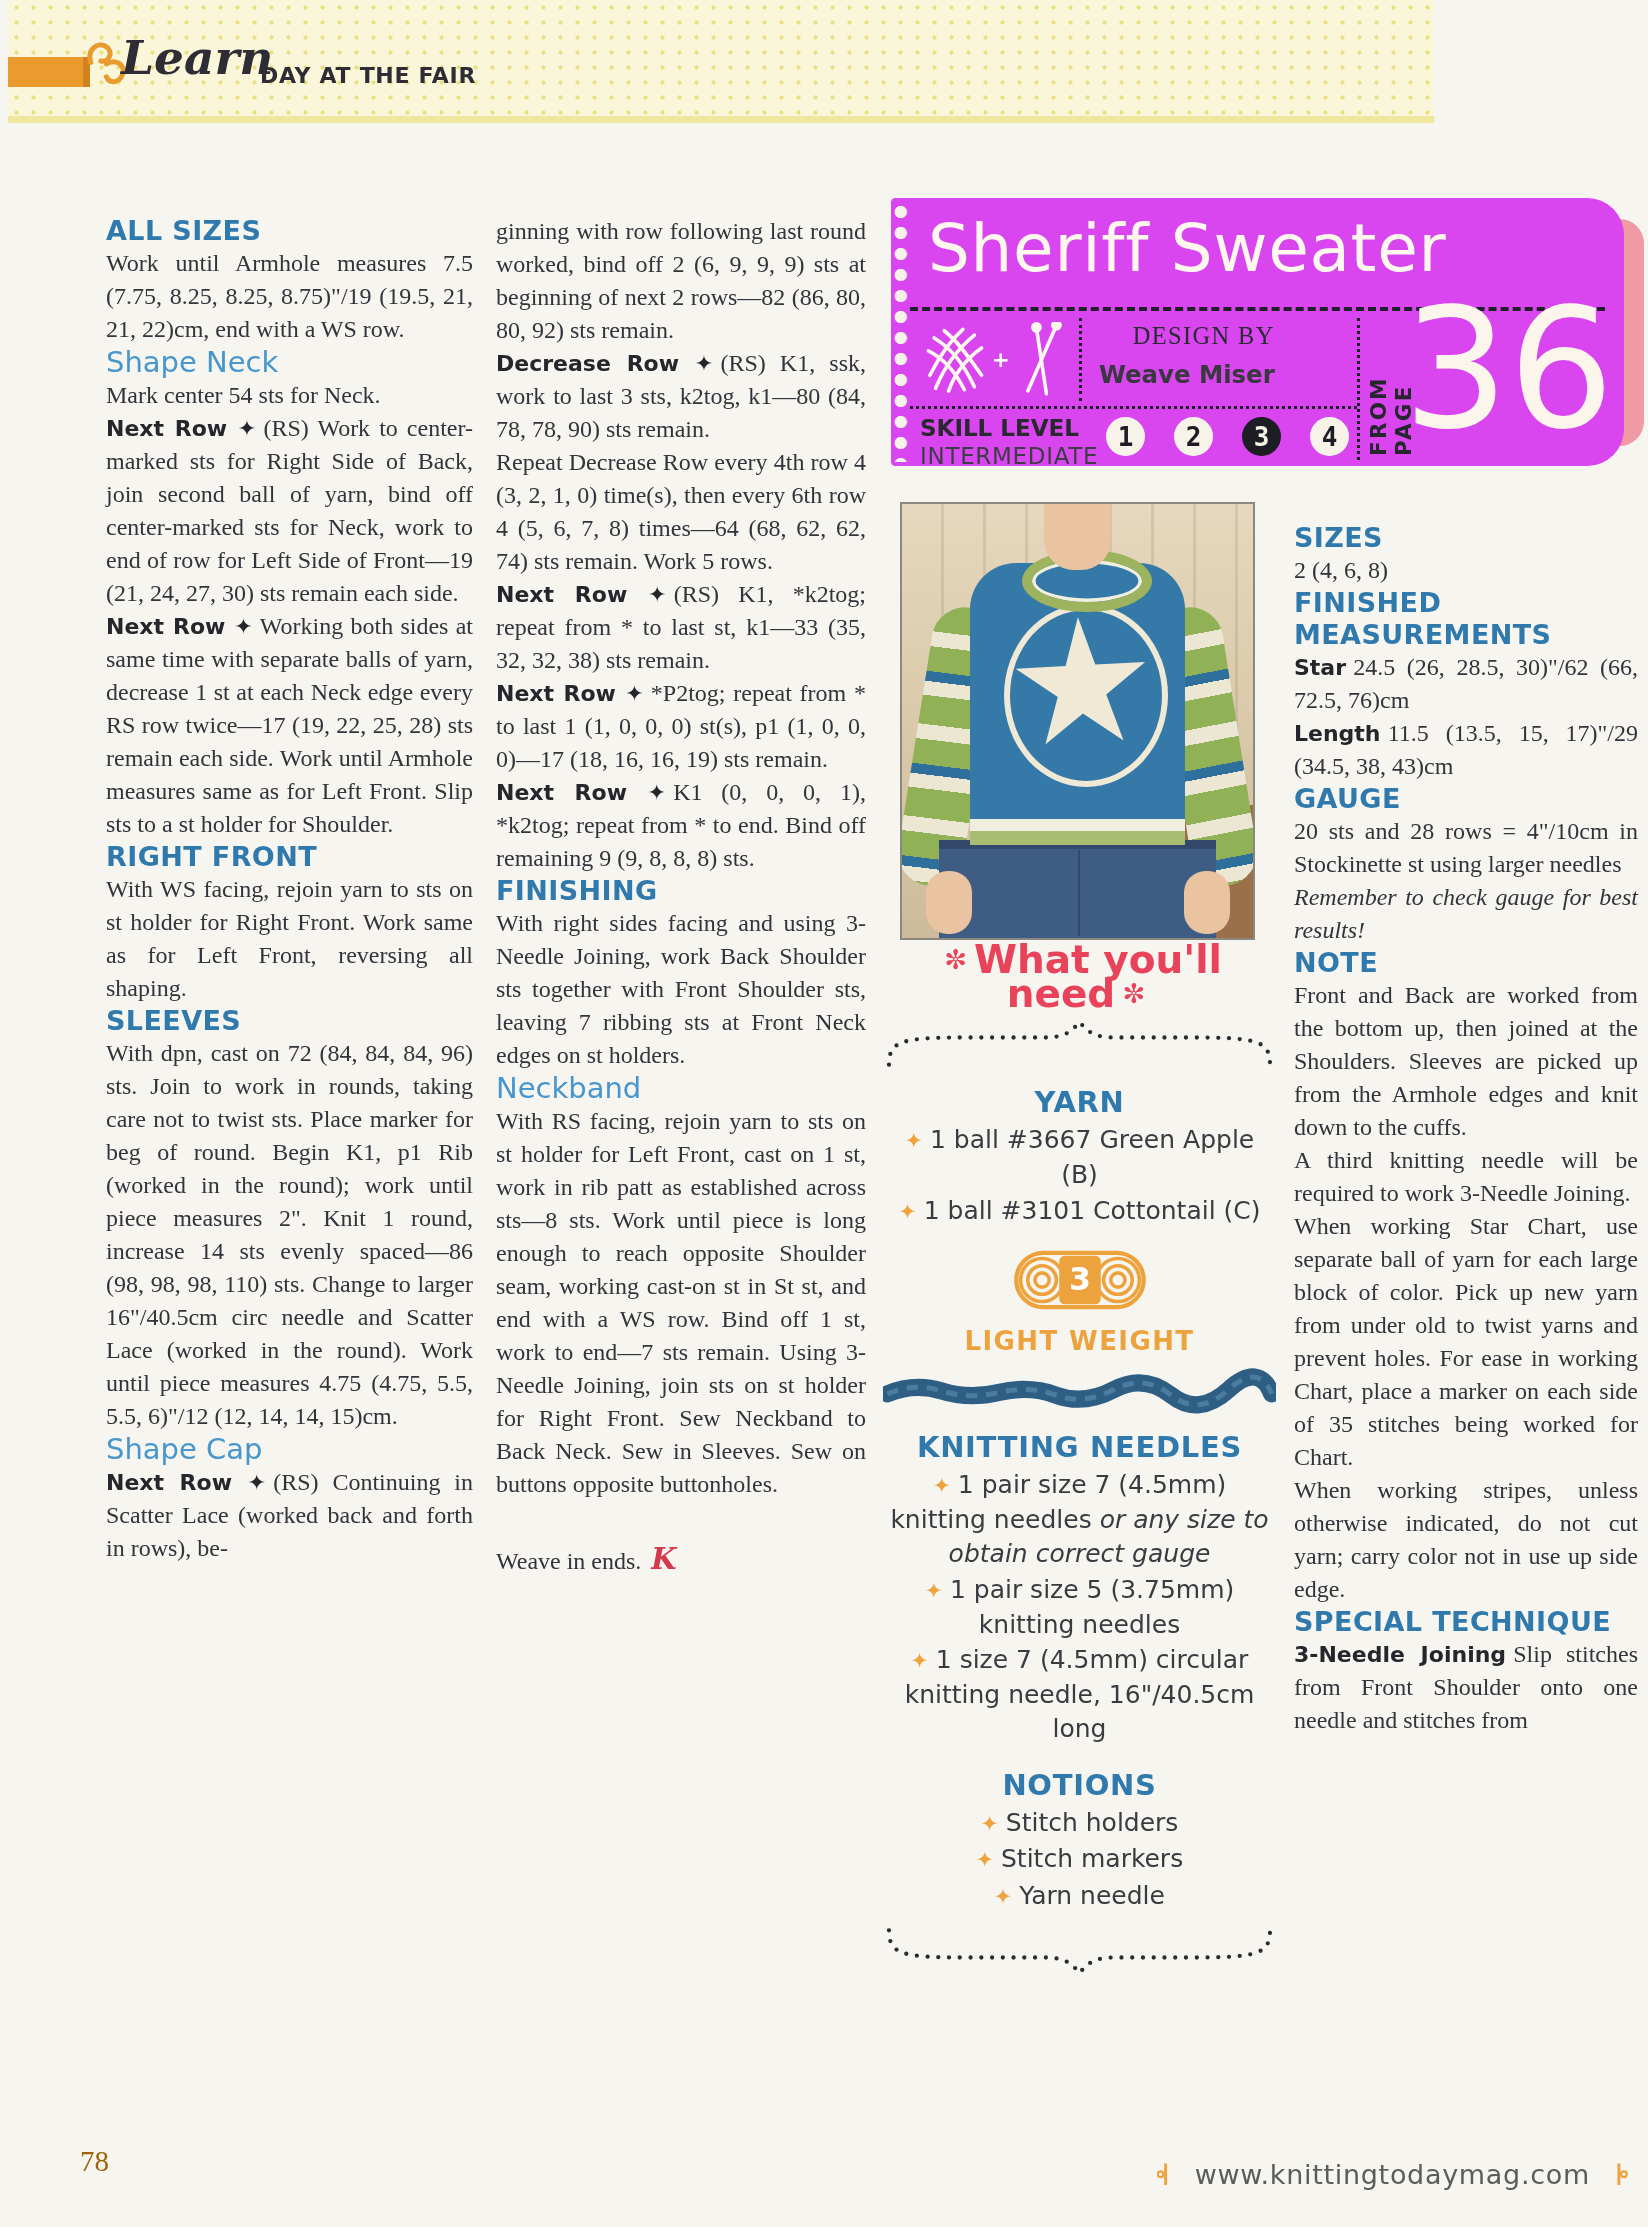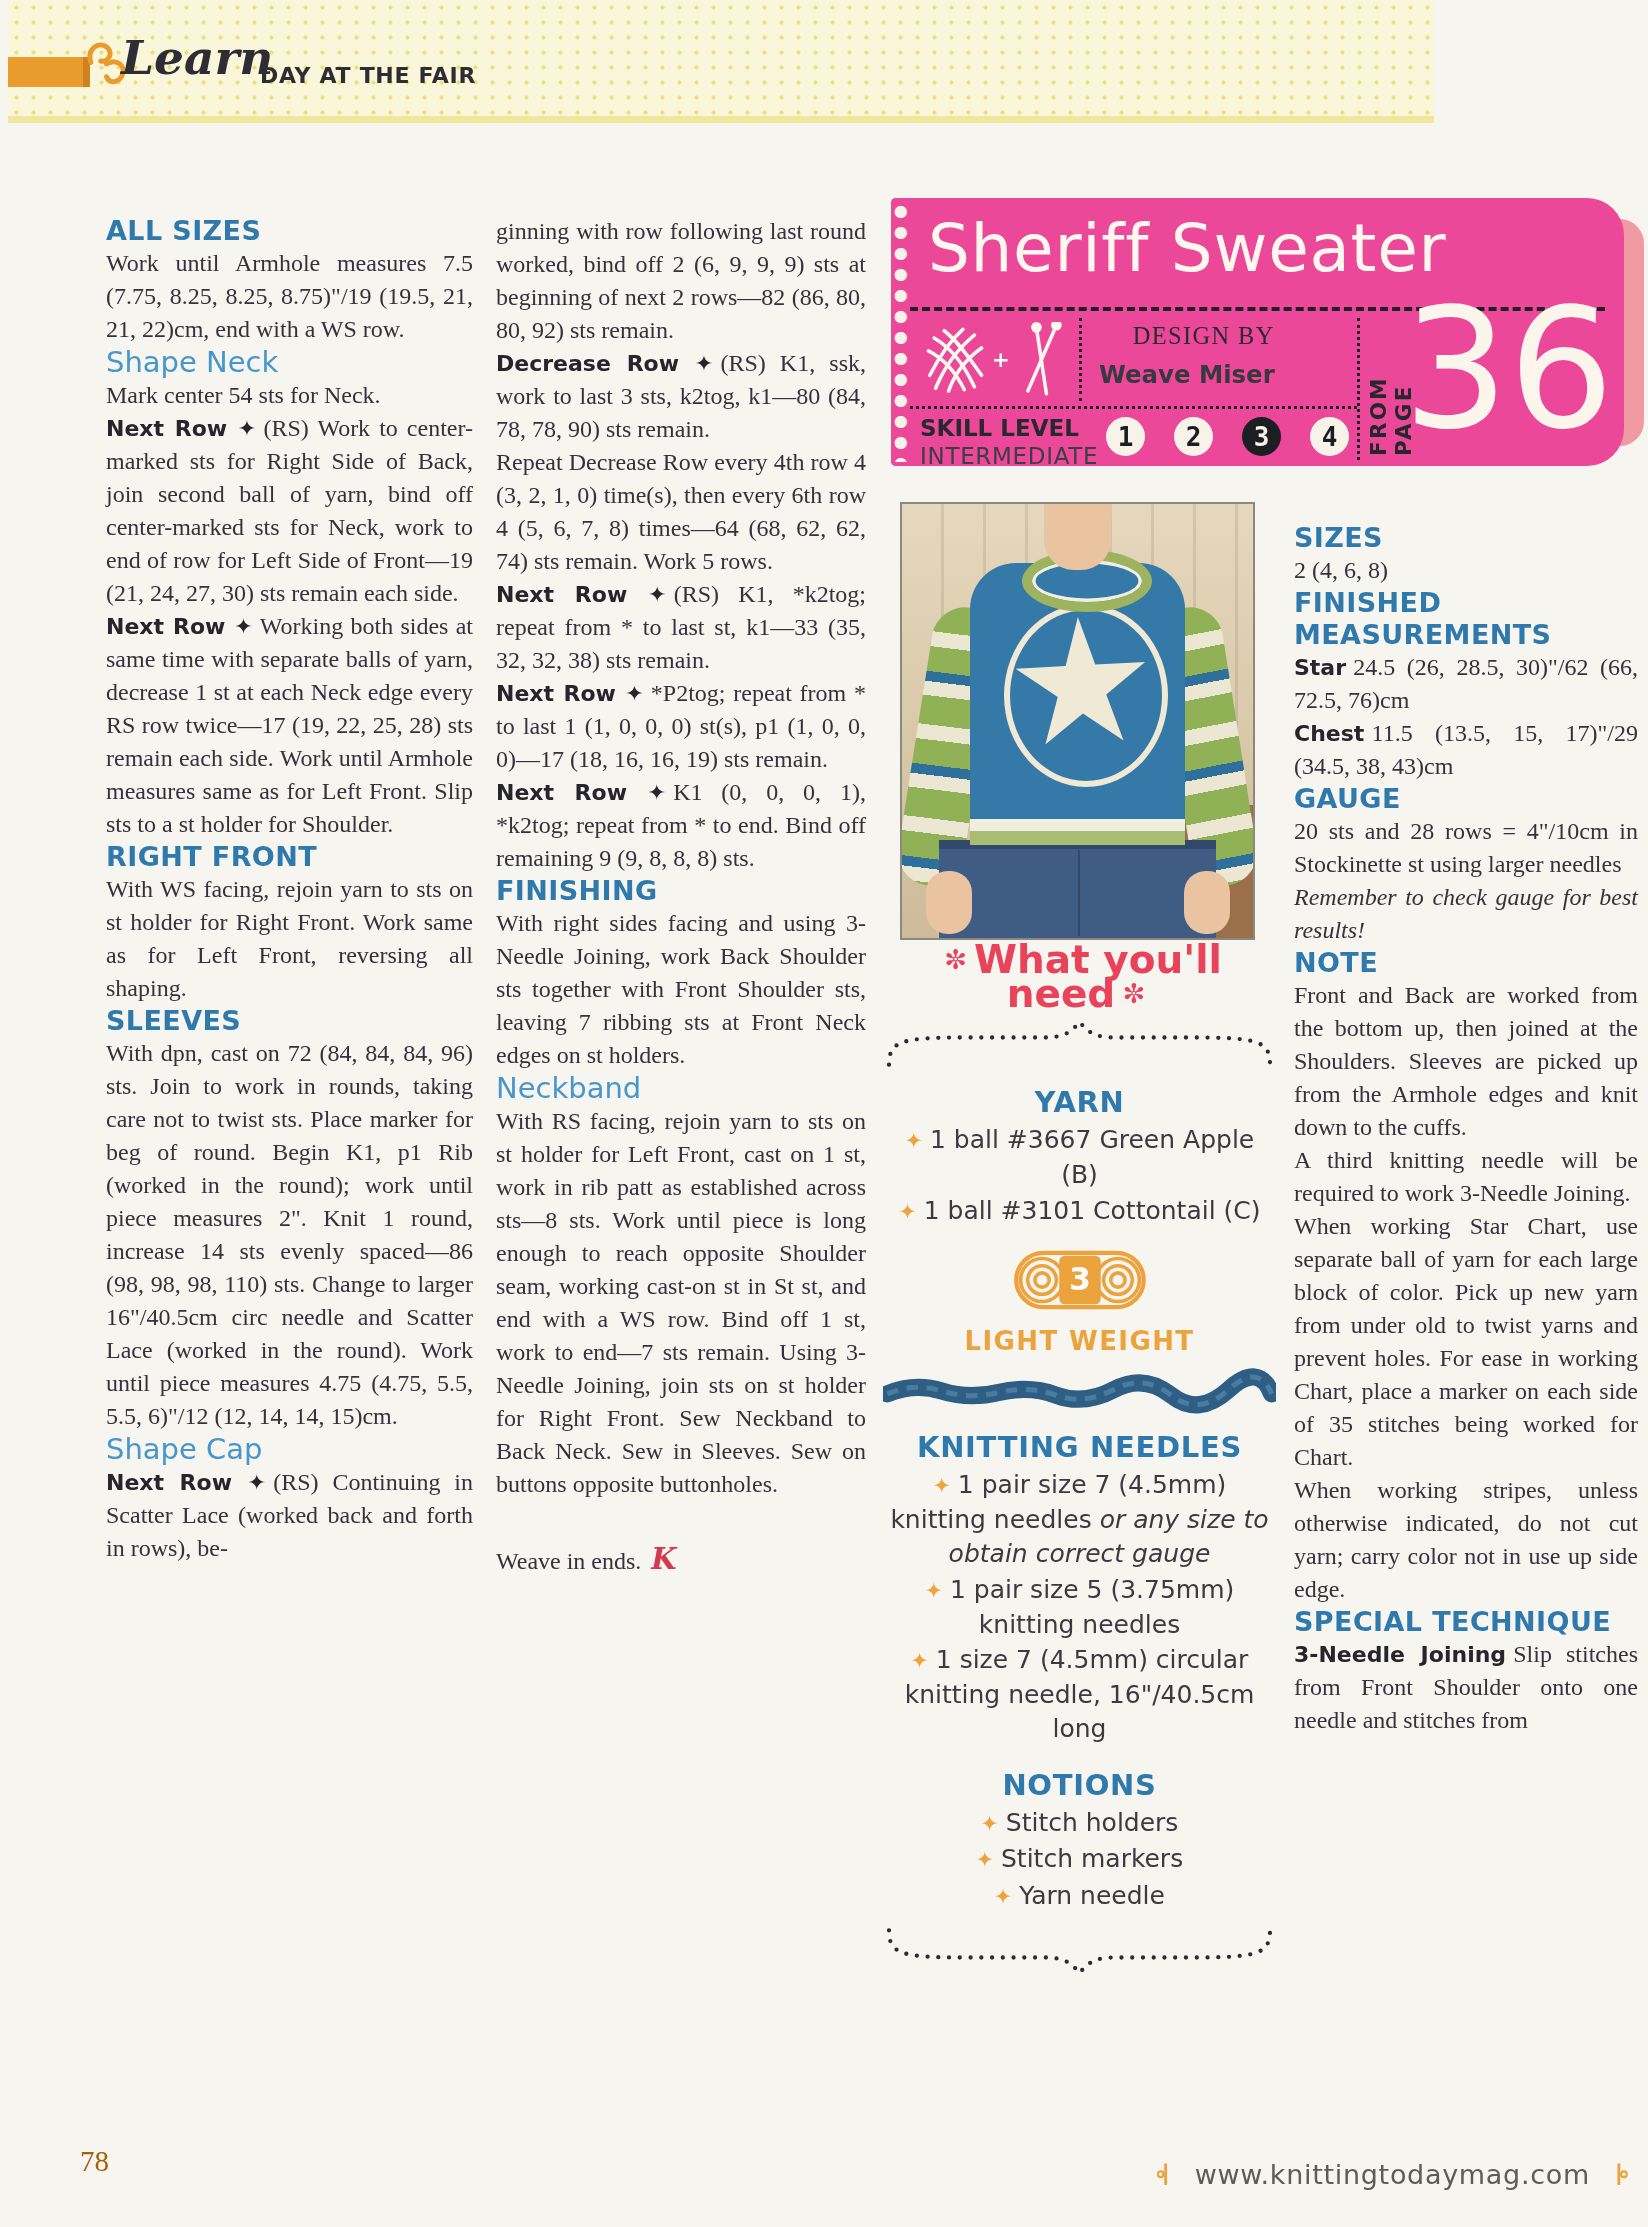--- a/index.html
+++ b/index.html
@@ -28,21 +28,21 @@
       color:#4796cc;margin:33px 0 7.2px;text-align:left;}
   .lbl{font-family:"DejaVu Sans",sans-serif;font-weight:bold;font-size:22px;color:#26252c;margin-right:7.2px;}
   .ital{font-style:italic;}
   .endline{margin-top:42px !important;text-align:left;}
   .brand-k{font-family:"DejaVu Serif",serif;font-weight:bold;font-style:italic;
       font-size:29px;color:#d5394e;margin-left:10px;}
   
   .banner-tab{position:absolute;left:1541px;top:219px;width:103px;height:227px;
       background:#f09aa3;border-radius:24.4px;}
   .banner{position:absolute;left:891px;top:198px;width:733px;height:268px;
-      background:#ec4899;border-radius:4.3px 37px 37px 4.3px;}
+      background:#d946ef;border-radius:4.3px 37px 37px 4.3px;}
   .scallop{position:absolute;left:1.4px;top:4.3px;bottom:4.3px;width:18.6px;
       background-image:radial-gradient(circle at 8.6px 10px,#f7f2e8 0 5.7px,rgba(0,0,0,0) 6.5px);
       background-size:18.6px 21px;background-repeat:repeat-y;}
   .b-title{position:absolute;left:37px;top:11.5px;width:674px;font-family:"DejaVu Sans",sans-serif;
       font-weight:normal;font-size:66px;letter-spacing:0.7px;color:#fdf7ee;margin:0;}
   .b-dash{position:absolute;left:18.6px;top:109px;width:695px;border-top:4.3px dashed #20202a;}
   .b-icons{position:absolute;left:33px;top:123px;width:143px;height:77px;display:flex;align-items:center;gap:5.7px;}
   .b-plus{color:#fff;font-family:"DejaVu Sans",sans-serif;font-weight:bold;font-size:21.5px;}
   .b-vline1{position:absolute;left:188px;top:120px;height:83px;border-left:3.6px dotted #20202a;}
   .b-vline2{position:absolute;left:466px;top:120px;height:142px;border-left:3.6px dotted #20202a;}
@@ -258,21 +258,21 @@
     <svg width="393" height="53" viewBox="0 0 548 74" style="margin-top:11.5px;">
       <path d="M8 6 C8 40 26 44 120 44 L225 44 C250 44 262 50 274 66 C286 50 298 44 323 44 L428 44 C522 44 540 40 540 6" fill="none" stroke="#2a2a30" stroke-width="6" stroke-linecap="round" stroke-dasharray="0 15"></path>
     </svg>
   </div>
 
   <div class="col specs">
     <p class="h2 first">SIZES</p>
     <p>2 (4, 6, 8)</p>
     <p class="h2">FINISHED MEASUREMENTS</p>
     <p><span class="lbl">Star</span><span>24.5 (26, 28.5, 30)"/62 (66, 72.5, 76)cm</span></p>
-    <p><span class="lbl">Chest</span><span>11.5 (13.5, 15, 17)"/29 (34.5, 38, 43)cm</span></p>
+    <p><span class="lbl">Length</span><span>11.5 (13.5, 15, 17)"/29 (34.5, 38, 43)cm</span></p>
     <p class="h2">GAUGE</p>
     <p>20 sts and 28 rows = 4"/10cm in Stockinette st using larger needles</p>
     <p class="ital">Remember to check gauge for best results!</p>
     <p class="h2">NOTE</p>
     <p>Front and Back are worked from the bottom up, then joined at the Shoulders. Sleeves are picked up from the Armhole edges and knit down to the cuffs.</p>
     <p>A third knitting needle will be required to work 3-Needle Joining.</p>
     <p>When working Star Chart, use separate ball of yarn for each large block of color. Pick up new yarn from under old to twist yarns and prevent holes. For ease in working Chart, place a marker on each side of 35 stitches being worked for Chart.</p>
     <p>When working stripes, unless otherwise indicated, do not cut yarn; carry color not in use up side edge.</p>
     <p class="h2">SPECIAL TECHNIQUE</p>
     <p><span class="lbl">3-Needle Joining</span><span>Slip stitches from Front Shoulder onto one needle and stitches from</span></p>

